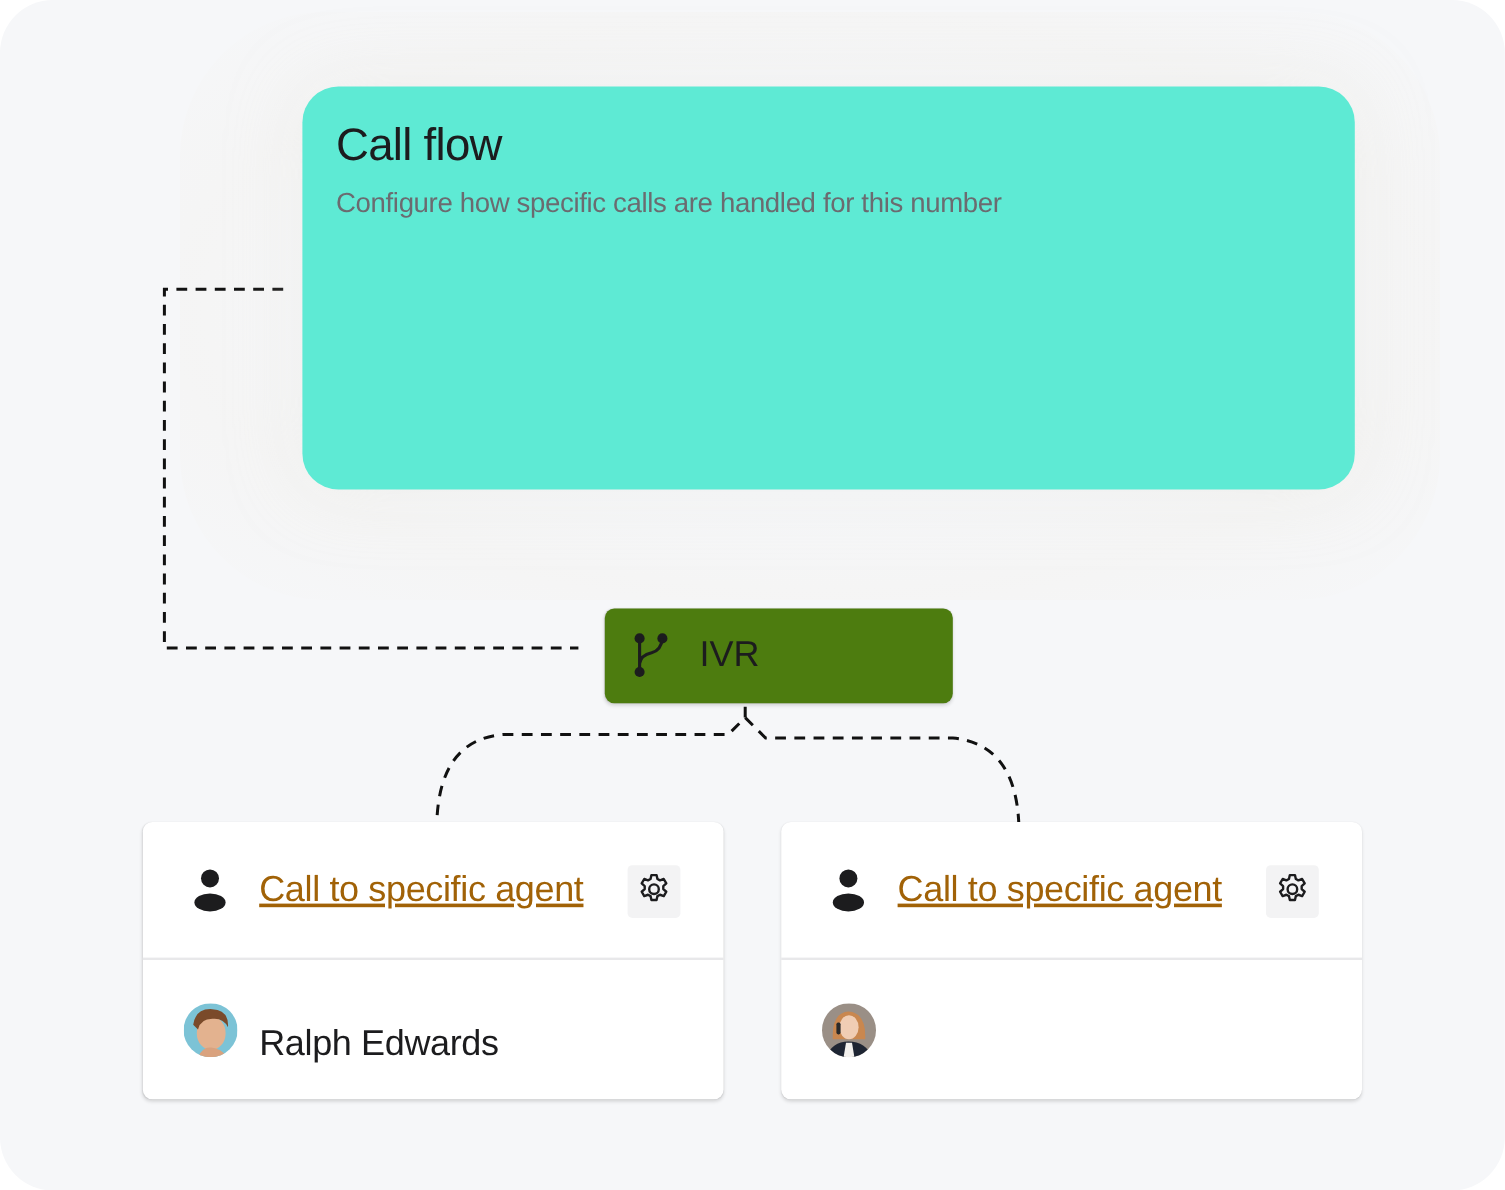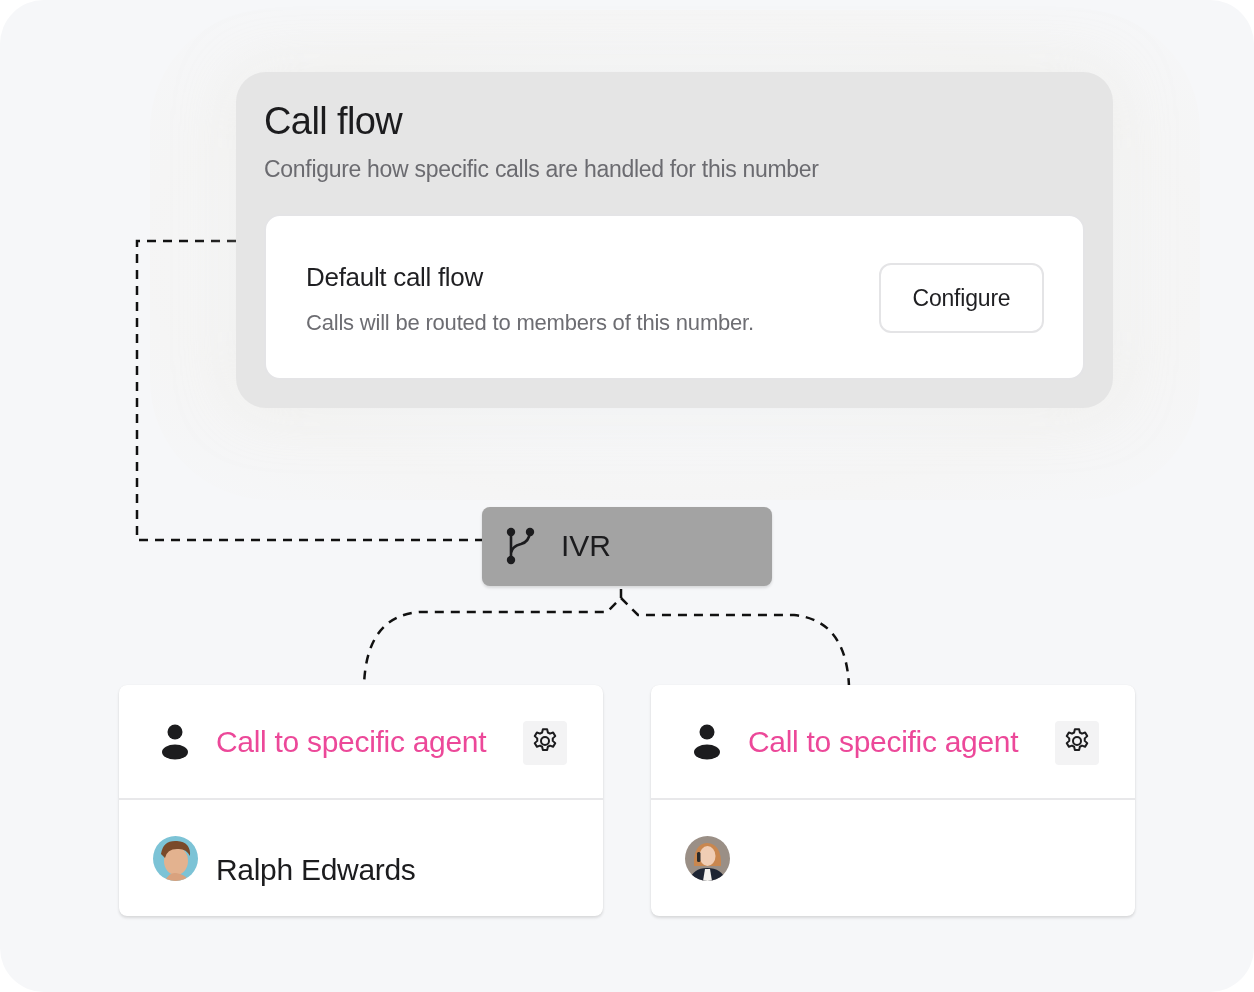--- a/index.html
+++ b/index.html
@@ -18,22 +18,22 @@
     }
     .glow {
       position: absolute; left: 150px; top: 10px; width: 1050px; height: 490px;
       border-radius: 120px;
       background: radial-gradient(ellipse at center, rgba(255,255,255,0.0) 45%, rgba(244,243,241,0.55) 70%, rgba(246,247,249,0) 100%);
       pointer-events: none;
     }
     svg.connectors { position: absolute; left: 0; top: 0; width: 1254px; height: 992px; pointer-events: none; }
 
     .main-card {
-      position: absolute; left: 236px; top: 72px; width: 877px; height: 336px;
-      background: #e5e5e5; border-radius: 30px;
+      position: absolute; left: 252px; top: 72px; width: 877px; height: 336px;
+      background: #5eead4; border-radius: 30px;
       box-shadow: 0 0 60px rgba(230,228,224,0.35);
     }
     .main-title {
       position: absolute; left: 28px; top: 28px;
       font-size: 38px; font-weight: 500; color: #1c1c1e; letter-spacing: -0.6px;
     }
     .main-subtitle {
       position: absolute; left: 28px; top: 84px;
       font-size: 23px; color: #6b6b70; letter-spacing: -0.3px;
     }
@@ -51,22 +51,22 @@
     }
     .configure-btn {
       position: absolute; left: 613px; top: 47px; width: 165px; height: 70px;
       border: 2px solid #e4e4e6; border-radius: 12px; background: #fff;
       font-size: 23px; font-weight: 500; color: #1f1f22; letter-spacing: -0.2px;
       display: flex; align-items: center; justify-content: center;
       font-family: "Liberation Sans", "DejaVu Sans", sans-serif;
     }
 
     .ivr-node {
-      position: absolute; left: 482px; top: 507px; width: 290px; height: 79px;
-      background: #a3a3a3; border-radius: 8px;
+      position: absolute; left: 504px; top: 507px; width: 290px; height: 79px;
+      background: #4d7c0f; border-radius: 8px;
       box-shadow: 0 2px 3px rgba(0,0,0,0.12), 0 0 1px rgba(0,0,0,0.08);
       display: flex; align-items: center;
     }
     .ivr-icon { position: absolute; left: 23px; top: 20px; width: 32px; height: 40px; }
     .ivr-label {
       position: absolute; left: 79px; top: 22px;
       font-size: 30px; color: #1c1c1e; font-weight: 500;
     }
 
     .agent-card {
@@ -76,21 +76,21 @@
     }
     .agent-card.left { left: 119px; }
     .agent-card.right { left: 651px; }
     .agent-head {
       position: absolute; left: 0; top: 0; width: 100%; height: 115px;
       border-bottom: 2px solid #e8e8ea;
     }
     .person-icon { position: absolute; left: 41px; top: 38px; width: 30px; height: 38px; }
     .agent-type {
       position: absolute; left: 97px; top: 40px;
-      font-size: 30px; color: #ec4899; letter-spacing: -0.3px;
+      font-size: 30px; color: #a16207; letter-spacing: -0.3px; text-decoration: underline;
     }
     .gear-btn {
       position: absolute; left: 404px; top: 36px; width: 44px; height: 44px;
       background: #f3f3f4; border-radius: 4px;
       display: flex; align-items: center; justify-content: center;
     }
     .agent-body { position: absolute; left: 0; top: 117px; width: 100%; height: 114px; }
     .avatar {
       position: absolute; left: 34px; top: 34px; width: 45px; height: 45px;
       border-radius: 50%; overflow: hidden;
@@ -114,25 +114,20 @@
       <path d="M621 589 V598 L607 612 H420 Q366 616 364 686"></path>
 
       <path d="M621 598 L638 615 H794 Q846 620 849 686"></path>
     </g>
   </svg>
 
   <div class="main-card">
     <div class="main-title">Call flow</div>
     <div class="main-subtitle">Configure how specific calls are handled for this number</div>
 
-    <div class="inner-card">
-      <div class="inner-title">Default call flow</div>
-      <div class="inner-desc">Calls will be routed to members of this number.</div>
-      <button class="configure-btn">Configure</button>
-    </div>
   </div>
 
   <div class="ivr-node">
     <span class="ivr-icon">
       <svg width="32" height="40" viewBox="0 0 32 40">
         <circle cx="6" cy="5" r="4.2" fill="#1c1c1e"></circle>
         <circle cx="25" cy="5" r="4.2" fill="#1c1c1e"></circle>
         <circle cx="6" cy="33" r="4.2" fill="#1c1c1e"></circle>
         <path d="M6 5 V33 M6 26 Q7 19 16 17 Q24 15 25 5" stroke="#1c1c1e" stroke-width="2.6" fill="none"></path>
       </svg>

